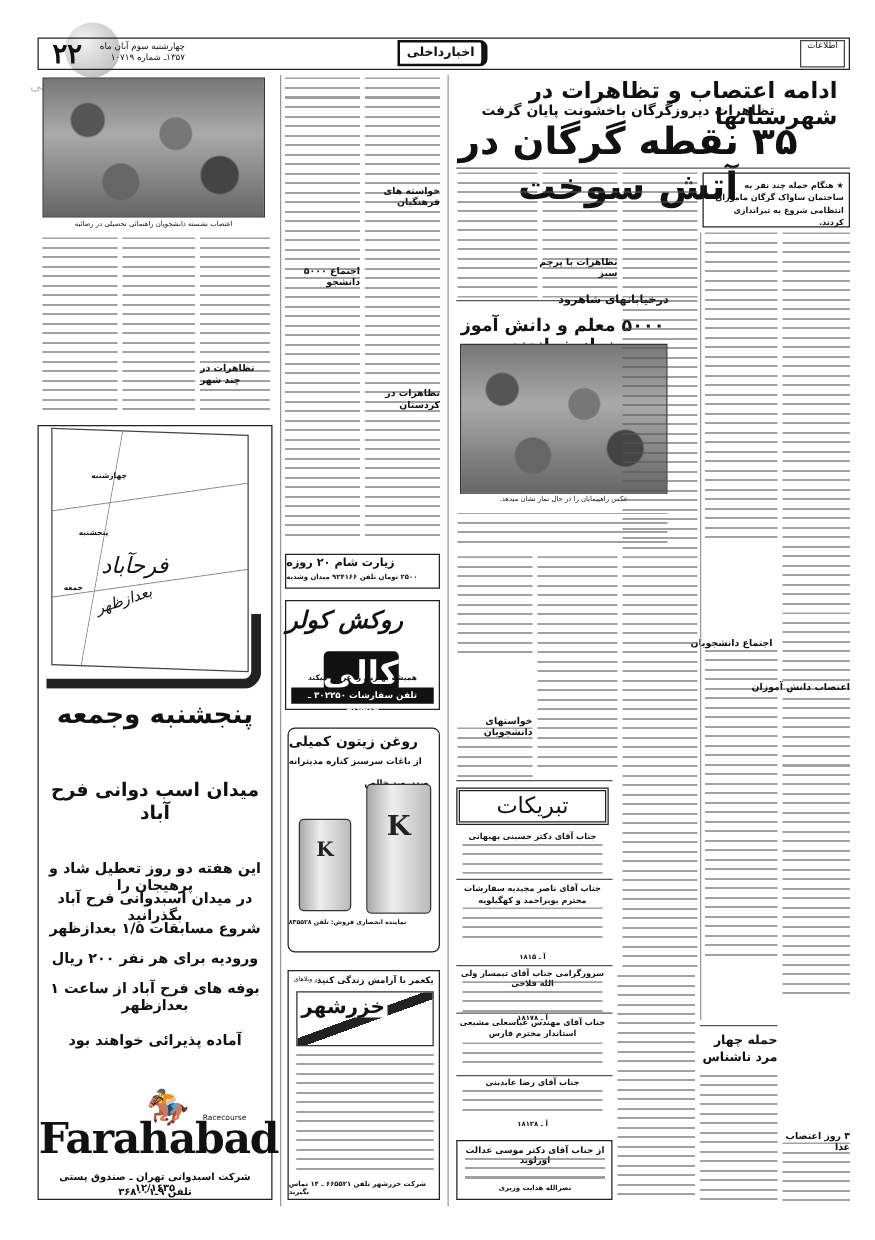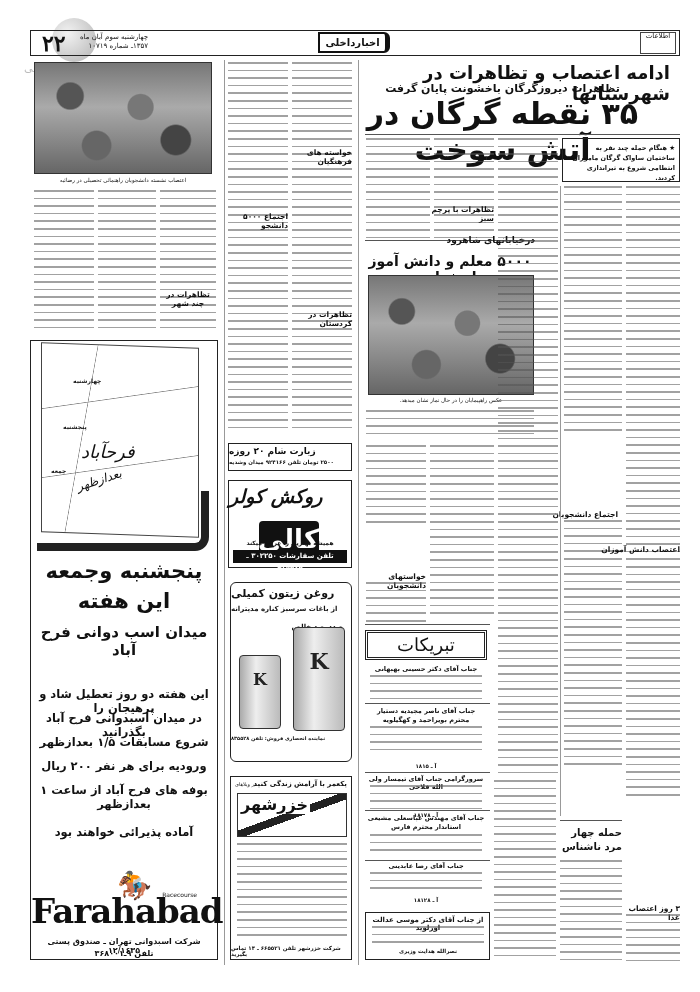--- a/index.html
+++ b/index.html
@@ -127,21 +127,21 @@
 <div class="text-block textfill" style="left:366px; top:445px; width:60px; height:80px;"></div>
 <div class="subhead-small" style="left:366px; top:572px; width:60px; text-align:right;">خواستهای دانشجویان</div>
 <div class="text-block textfill" style="left:366px; top:582px; width:60px; height:40px;"></div>
 <div class="subhead-small" style="left:430px; top:205px; width:64px; text-align:right;">تظاهرات با پرچم سبز</div>
 
 <div class="h-rule" style="left:365px; top:624px; width:125px;"></div>
 <div class="congrats-box">تبریکات</div>
 <div class="notice-title" style="left:366px; top:665px; width:120px;">جناب آقای دکتر حسینی بهبهانی</div>
 <div class="text-block textfill" style="left:370px; top:675px; width:112px; height:24px;"></div>
 <div class="h-rule" style="left:365px; top:703px; width:125px;"></div>
-<div class="notice-title" style="left:366px; top:707px; width:120px; line-height:9px;">جناب آقای ناصر مجیدیه دستیار محترم بویراحمد و کهگیلویه</div>
+<div class="notice-title" style="left:366px; top:707px; width:120px; line-height:9px;">جناب آقای ناصر مجیدیه سفارشات محترم بویراحمد و کهگیلویه</div>
 <div class="text-block textfill" style="left:370px; top:726px; width:112px; height:28px;"></div>
 <div class="notice-sign" style="left:366px; top:763px; width:120px;">آ ـ ۱۸۱۵</div>
 <div class="h-rule" style="left:365px; top:772px; width:125px;"></div>
 <div class="notice-title" style="left:366px; top:775px; width:120px;">سرورگرامی جناب آقای تیمسار ولی الله فلاحی</div>
 <div class="text-block textfill" style="left:370px; top:785px; width:112px; height:26px;"></div>
 <div class="notice-sign" style="left:366px; top:812px; width:120px;">آ ـ ۱۸۱۷۸</div>
 <div class="h-rule" style="left:365px; top:810px; width:125px;"></div>
 <div class="notice-title" style="left:366px; top:814px; width:120px; line-height:9px;">جناب آقای مهندس عباسعلی مشیعی استاندار محترم فارس</div>
 <div class="text-block textfill" style="left:370px; top:834px; width:112px; height:22px;"></div>
 <div class="h-rule" style="left:365px; top:860px; width:125px;"></div>
@@ -159,33 +159,32 @@
 <div class="text-block textfill" style="left:292px; top:62px; width:60px; height:370px;"></div>
 <div class="subhead-small" style="left:292px; top:148px; width:60px; text-align:right;">خواسته های فرهنگیان</div>
 <div class="subhead-small" style="left:228px; top:212px; width:60px; text-align:right;">اجتماع ۵۰۰۰ دانشجو</div>
 <div class="subhead-small" style="left:292px; top:310px; width:60px; text-align:right;">تظاهرات در کردستان</div>
 
 <div class="photo" style="left:34px; top:62px; width:178px; height:112px;"></div>
 <div class="photo-caption" style="left:34px; top:177px; width:178px;">اعتصاب نشسته دانشجویان راهنمائی تحصیلی در رضائیه</div>
 <div class="text-block textfill" style="left:160px; top:190px; width:56px; height:140px;"></div>
 <div class="text-block textfill" style="left:98px; top:190px; width:58px; height:140px;"></div>
 <div class="text-block textfill" style="left:34px; top:190px; width:60px; height:140px;"></div>
-<div class="subhead-small" style="left:160px; top:290px; width:56px; text-align:center;">تظاهرات در چند شهر</div>
+<div class="subhead-small" style="left:160px; top:290px; width:56px; text-align:left;">تظاهرات در چند شهر</div>
 
 <div class="ad-frame farahabad-ad">
   <div class="calendar"></div>
   <div class="calendar-edge"></div>
   <div class="cal-day" style="left:42px; top:36px;">چهارشنبه</div>
   <div class="cal-day" style="left:32px; top:82px;">پنجشنبه</div>
   <div class="cal-day" style="left:20px; top:126px;">جمعه</div>
   <div class="cal-script" style="left:50px; top:100px; font-size:18px;">فرحآباد</div>
   <div class="cal-script" style="left:45px; top:132px; font-size:12px; transform:rotate(-18deg);">بعدازظهر</div>
 
   <div class="ad-big" style="top:218px; font-size:21px;">پنجشنبه وجمعه</div>
-  <div class="ad-big" style="top:248px; font-size:21px;">این هفته</div>
   <div class="ad-big" style="top:282px; font-size:15px;">میدان اسب دوانی فرح آباد</div>
 
   <div class="ad-mid" style="top:370px;">در میدان اسبدوانی فرح آباد بگذرانید</div>
   <div class="ad-mid" style="top:346px;">این هفته دو روز تعطیل شاد و پرهیجان را</div>
   <div class="ad-mid" style="top:394px;">شروع مسابقات ۱/۵ بعدازظهر</div>
   <div class="ad-mid" style="top:418px;">ورودیه برای هر نفر ۲۰۰ ریال</div>
   <div class="ad-mid" style="top:442px;">بوفه های فرح آباد از ساعت ۱ بعدازظهر</div>
   <div class="ad-mid" style="top:484px;">آماده پذیرائی خواهند بود</div>
 
   <div class="horse-icon">🏇</div>

